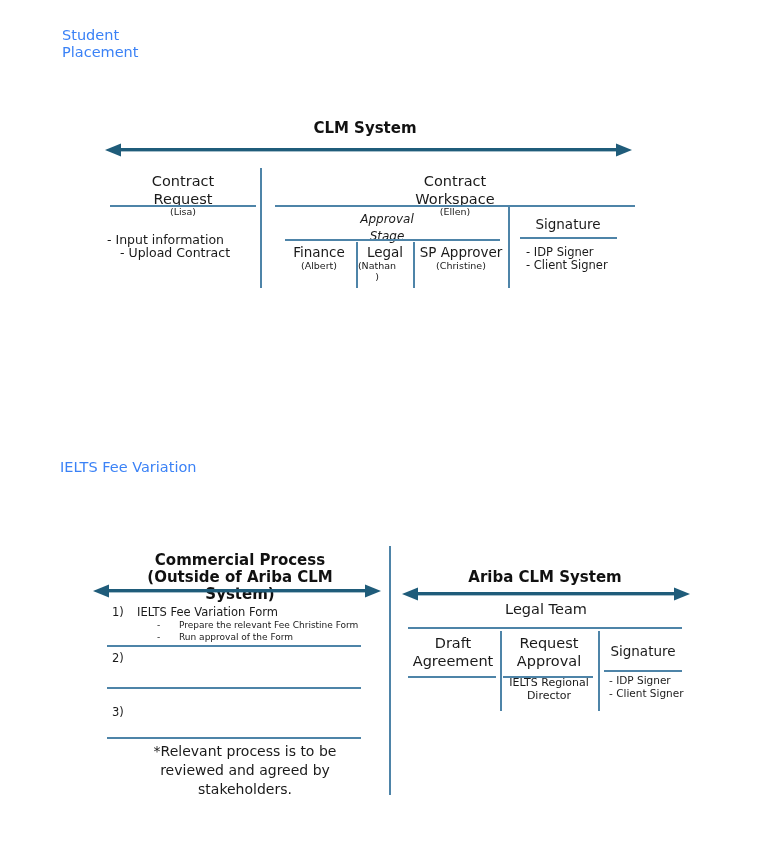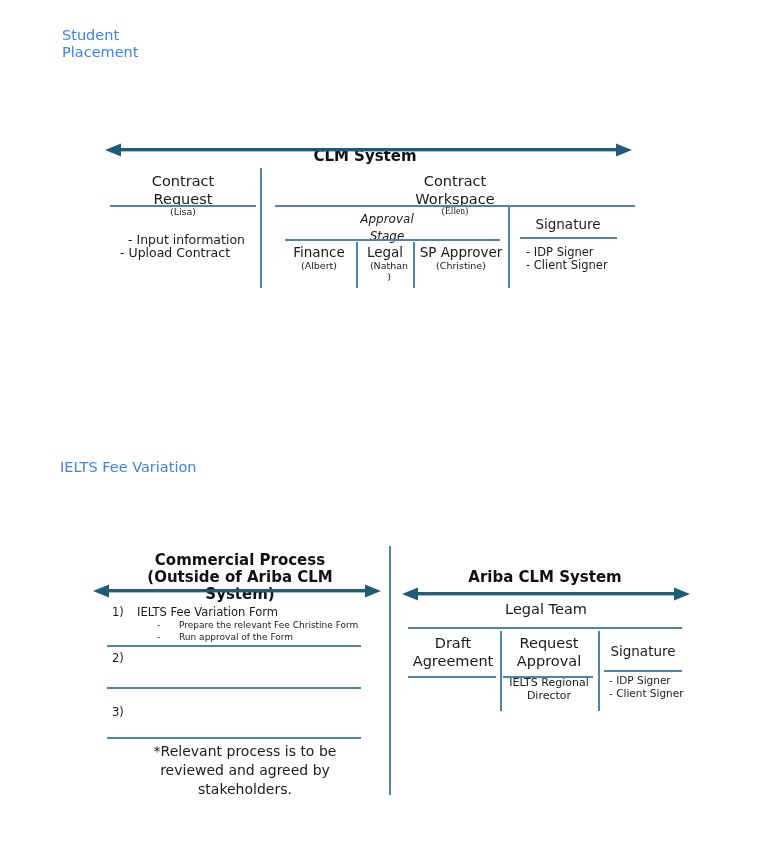--- a/index.html
+++ b/index.html
@@ -112,57 +112,57 @@
     line-height: 19px;
     color: #1a1a1a;
   }
 </style>
 </head>
 <body>
 
 <div class="abs slide-label" style="left:62px; top:27px; width:200px;">Student
 Placement</div>
 
-<div class="band-title" style="left:115px; top:120px; width:500px;margin-top:28px;">CLM System</div>
+<div class="band-title" style="left:115px; top:120px; width:500px;">CLM System</div>
 
 <div class="arrow-wrap" style="left:105px; top:143px; width:527px;">
   <svg width="527" height="14" viewBox="0 0 527 14">
     <polygon points="0,7 16,0.5 16,13.5" fill="#1F5C7A"></polygon>
     <polygon points="527,7 511,0.5 511,13.5" fill="#1F5C7A"></polygon>
     <rect x="14" y="5" width="499" height="3.4" fill="#1F5C7A"></rect>
   </svg>
 </div>
 
 <div class="vrule" style="left:260px; top:168px; height:120px;"></div>
 
 <div class="col-title" style="left:112px; top:172px; width:142px; white-space:pre-line;">Contract
 Request</div>
 <div class="hrule" style="left:110px; top:205px; width:146px;"></div>
 <div class="col-sub" style="left:112px; top:206px; width:142px; white-space:pre-line;">(Lisa)</div>
-<div class="col-body" style="left:128px; top:232px; width:150px;">- Input information</div>
+<div class="col-body" style="left:107px; top:232px; width:150px;">- Input information</div>
 <div class="col-body" style="left:120px; top:245px; width:150px;">- Upload Contract</div>
 
 <div class="col-title" style="left:380px; top:172px; width:150px; white-space:pre-line;">Contract
 Workspace</div>
 <div class="hrule" style="left:275px; top:205px; width:360px;"></div>
-<div class="col-sub" style="left:380px; top:206px; width:150px; white-space:pre-line;font-family:Liberation Serif, serif;">(Ellen)</div>
+<div class="col-sub" style="left:380px; top:206px; width:150px; white-space:pre-line;">(Ellen)</div>
 
 <div class="col-title" style="left:313px; top:211px; width:148px; white-space:pre-line; font-size:12px; line-height:17px;font-style:italic;">Approval
 Stage</div>
 <div class="hrule" style="left:285px; top:239px; width:215px;"></div>
 
 <div class="vrule" style="left:356px; top:242px; height:46px;"></div>
 <div class="vrule" style="left:413px; top:242px; height:46px;"></div>
 <div class="vrule" style="left:508px; top:206px; height:82px;"></div>
 
 <div class="col-title" style="left:285px; top:243px; width:68px; font-size:13.5px;">Finance</div>
 <div class="col-sub" style="left:285px; top:260px; width:68px;">(Albert)</div>
 
 <div class="col-title" style="left:360px; top:243px; width:50px; font-size:13.5px;">Legal</div>
-<div class="col-sub" style="left:364px; top:260px; width:50px; white-space:pre-line;">(Nathan
+<div class="col-sub" style="left:352px; top:260px; width:50px; white-space:pre-line;">(Nathan
 )</div>
 
 <div class="col-title" style="left:417px; top:243px; width:88px; font-size:13.5px;">SP Approver</div>
 <div class="col-sub" style="left:417px; top:260px; width:88px;">(Christine)</div>
 
 <div class="col-title" style="left:517px; top:215px; width:102px; font-size:13.5px;">Signature</div>
 <div class="hrule" style="left:520px; top:237px; width:97px;"></div>
 <div class="col-body" style="left:526px; top:245px; width:110px; font-size:11.5px;">- IDP Signer</div>
 <div class="col-body" style="left:526px; top:258px; width:110px; font-size:11.5px;">- Client Signer</div>
 

